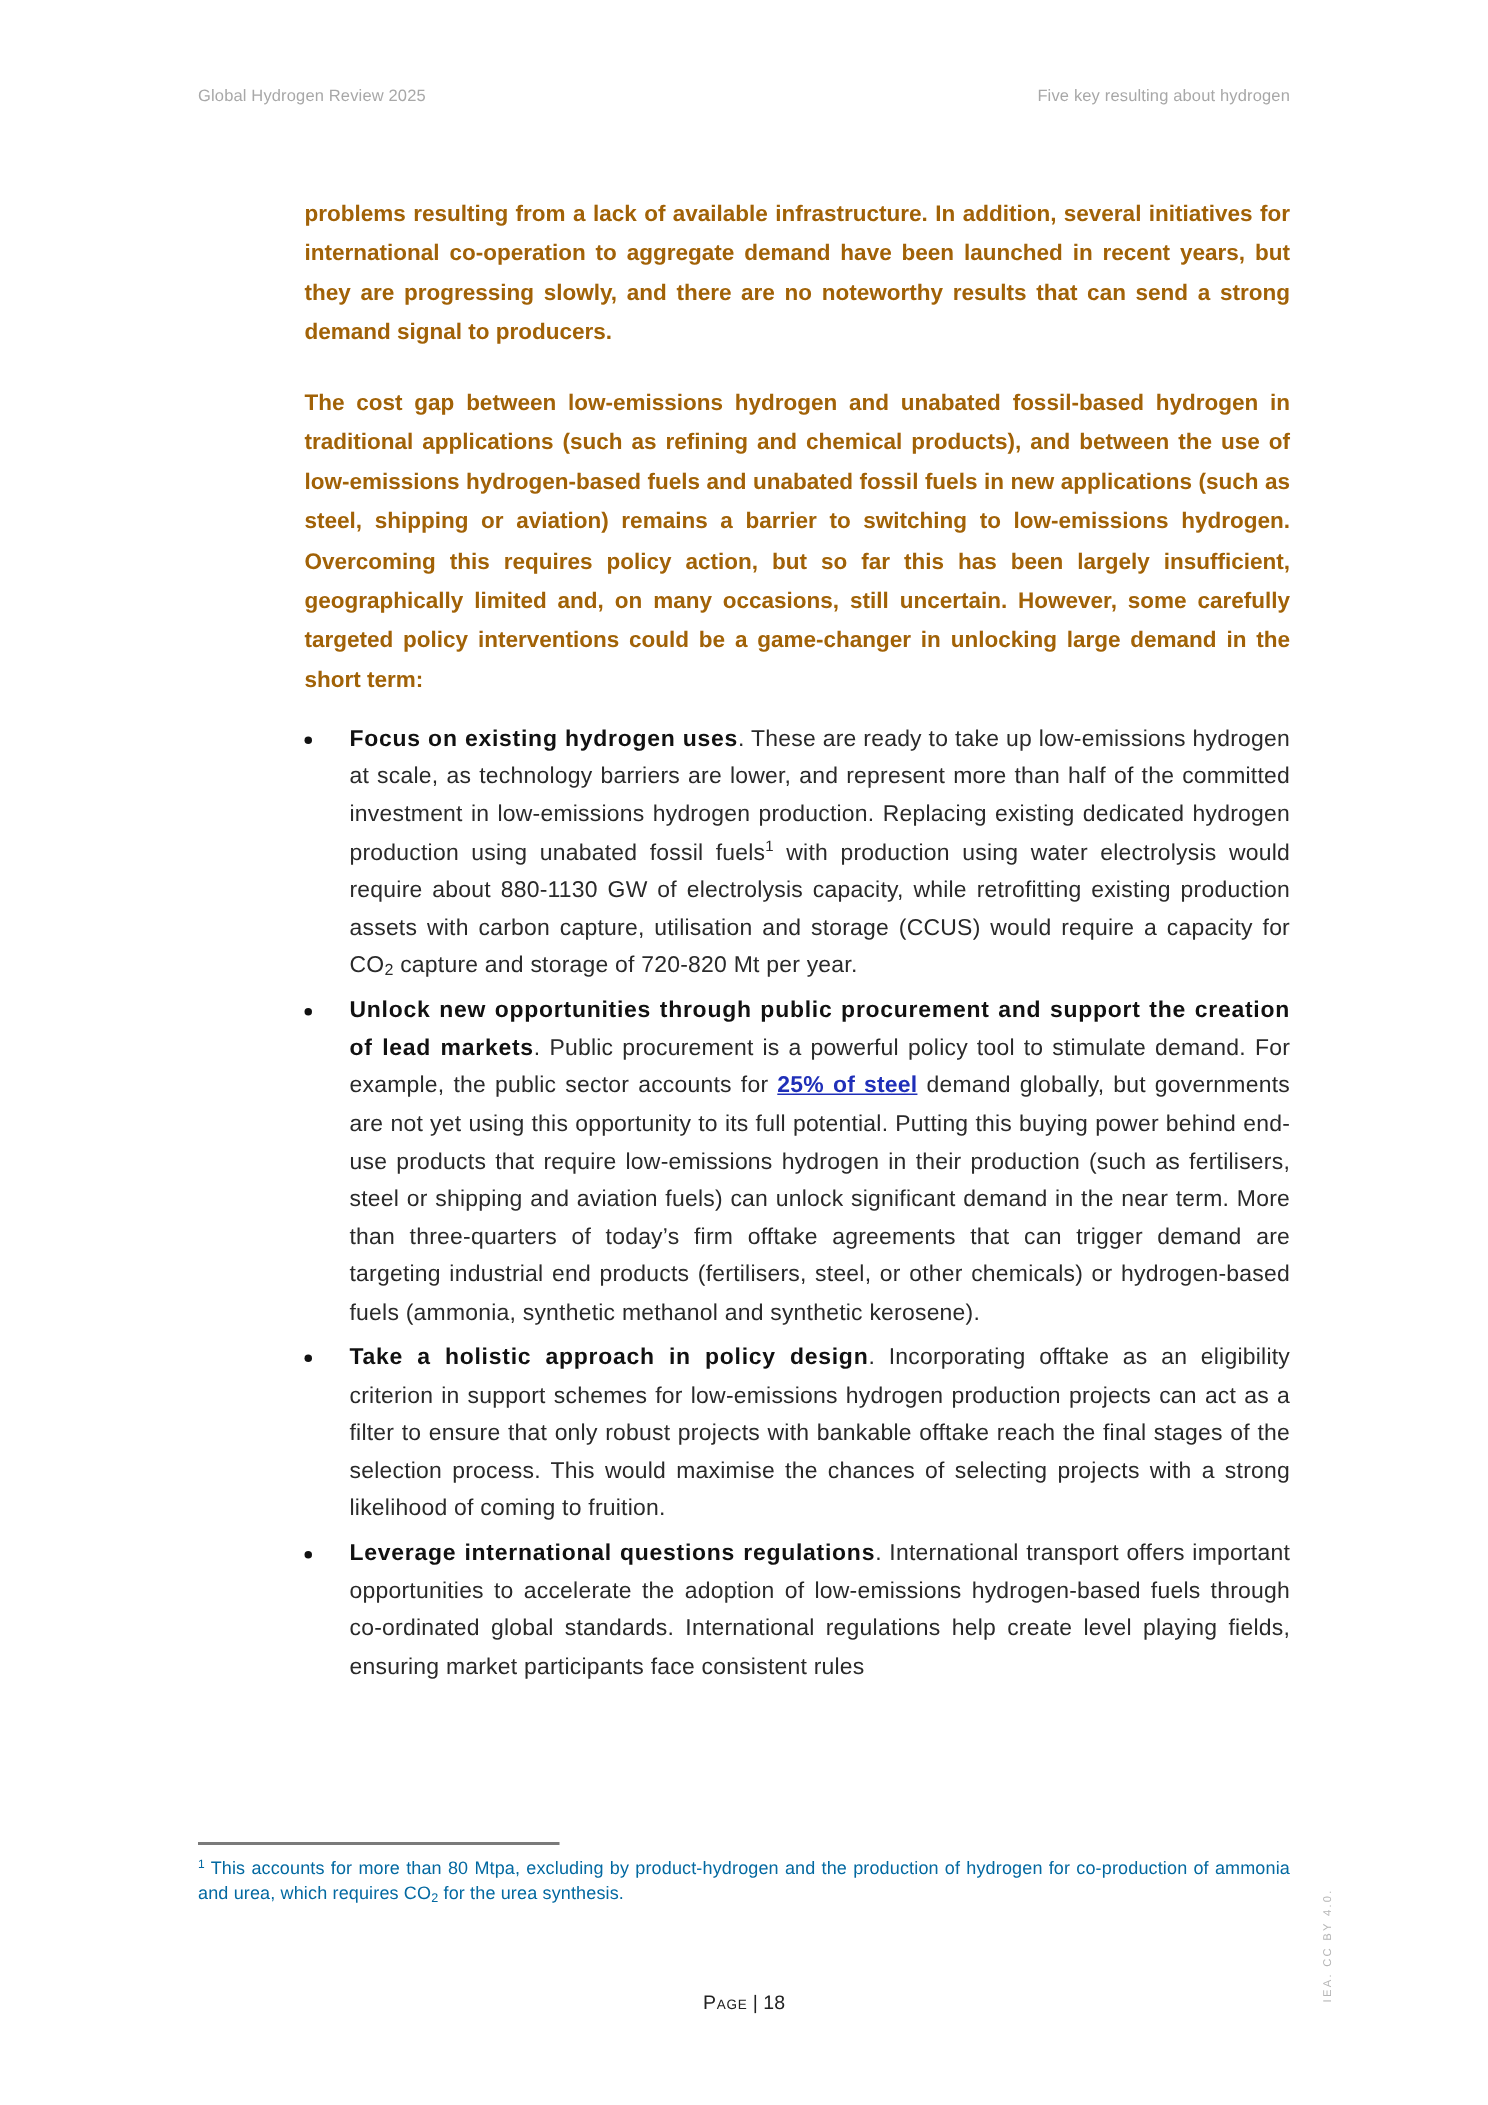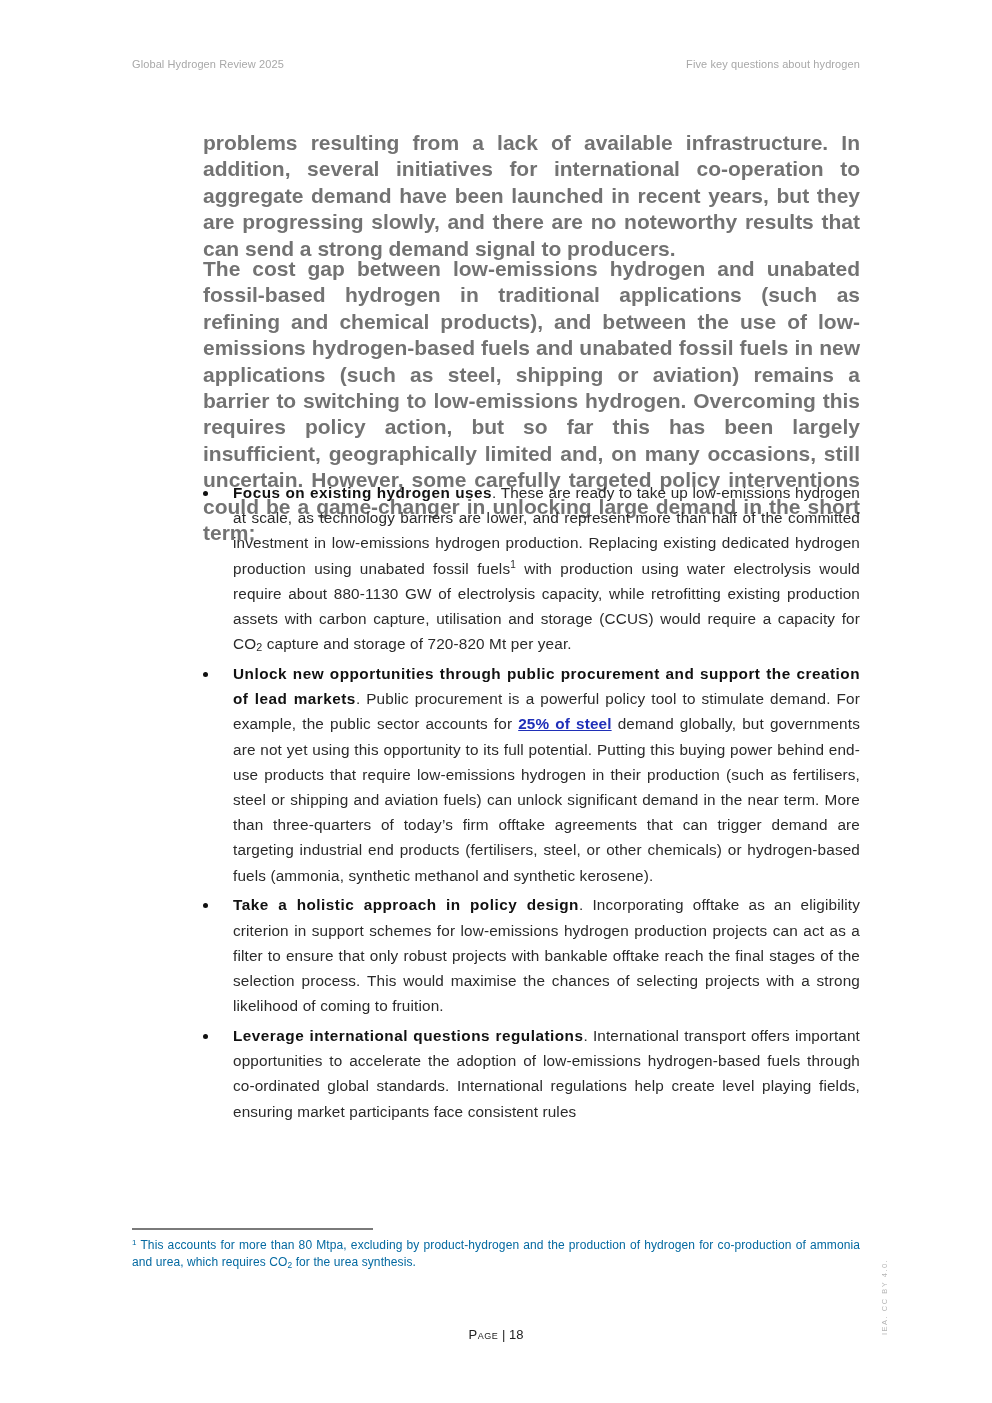--- a/index.html
+++ b/index.html
@@ -2,21 +2,21 @@
 <html><head>
   <meta charset="utf-8">
   <style>
     html, body { margin: 0; padding: 0; background: #ffffff; }
     body { width: 992px; height: 1403px; position: relative; overflow: hidden; font-family: "Liberation Sans", sans-serif; color: #1a1a1a; }
     .running-header { position: absolute; top: 58px; left: 132px; width: 728px; height: 18px; font-size: 11px; color: #a8a8a8; letter-spacing: 0.1px; }
     .running-header .left { position: absolute; left: 0; top: 0; }
     .running-header .right { position: absolute; right: 0; top: 0; }
 
     .body-text { position: absolute; left: 203px; width: 657px; }
-    .bold-para { font-weight: bold; font-size: 21px; line-height: 26.4px; text-align: justify; color: #737373; margin: 0; }
+    .bold-para { font-weight: bold; font-size: 15px; line-height: 26.4px; text-align: justify; color: #a16207; margin: 0; }
     #para1 { top: 130px; }
     #para2 { top: 256px; }
 
     .bullets { position: absolute; left: 203px; width: 657px; top: 480px; margin: 0; padding: 0; list-style: none; }
     .bullet-item { position: relative; padding-left: 30px; font-size: 15.3px; line-height: 25.2px; text-align: justify; color: #2a2a2a; margin-bottom: 4.6px; letter-spacing: 0.15px; }
     .bullet-item .dot { position: absolute; left: 0; top: 11px; width: 5px; height: 5px; border-radius: 50%; background: #111; }
     .bullet-item .lead { font-weight: bold; color: #111; letter-spacing: 0.5px; }
     .bullet-item sup { font-size: 10px; line-height: 0; vertical-align: 6px; }
     .bullet-item sub, .footnote sub { font-size: 70%; line-height: 0; vertical-align: -2px; }
     a.link { color: #1f2fb8; text-decoration: underline; font-weight: bold; }
@@ -28,21 +28,21 @@
     .page-number { position: absolute; top: 1327px; left: 0; width: 992px; text-align: center; font-size: 13px; color: #222; }
     .page-number .sc { font-variant: small-caps; letter-spacing: 0.5px; }
 
     .license { position: absolute; left: 880px; top: 1335px; transform: rotate(-90deg); transform-origin: left top; font-size: 7.5px; color: #b5b5b5; letter-spacing: 1.5px; white-space: nowrap; }
   </style>
 </head>
 <body>
 
 <div class="running-header">
   <span class="left">Global Hydrogen Review 2025</span>
-  <span class="right">Five key questions about hydrogen</span>
+  <span class="right">Five key resulting about hydrogen</span>
 </div>
 
 <div class="body-text" id="para1">
   <p class="bold-para">problems resulting from a lack of available infrastructure. In addition, several initiatives for international co-operation to aggregate demand have been launched in recent years, but they are progressing slowly, and there are no noteworthy results that can send a strong demand signal to producers.</p>
 </div>
 
 <div class="body-text" id="para2">
   <p class="bold-para">The cost gap between low-emissions hydrogen and unabated fossil-based hydrogen in traditional applications (such as refining and chemical products), and between the use of low-emissions hydrogen-based fuels and unabated fossil fuels in new applications (such as steel, shipping or aviation) remains a barrier to switching to low-emissions hydrogen. Overcoming this requires policy action, but so far this has been largely insufficient, geographically limited and, on many occasions, still uncertain. However, some carefully targeted policy interventions could be a game-changer in unlocking large demand in the short term:</p>
 </div>
 

